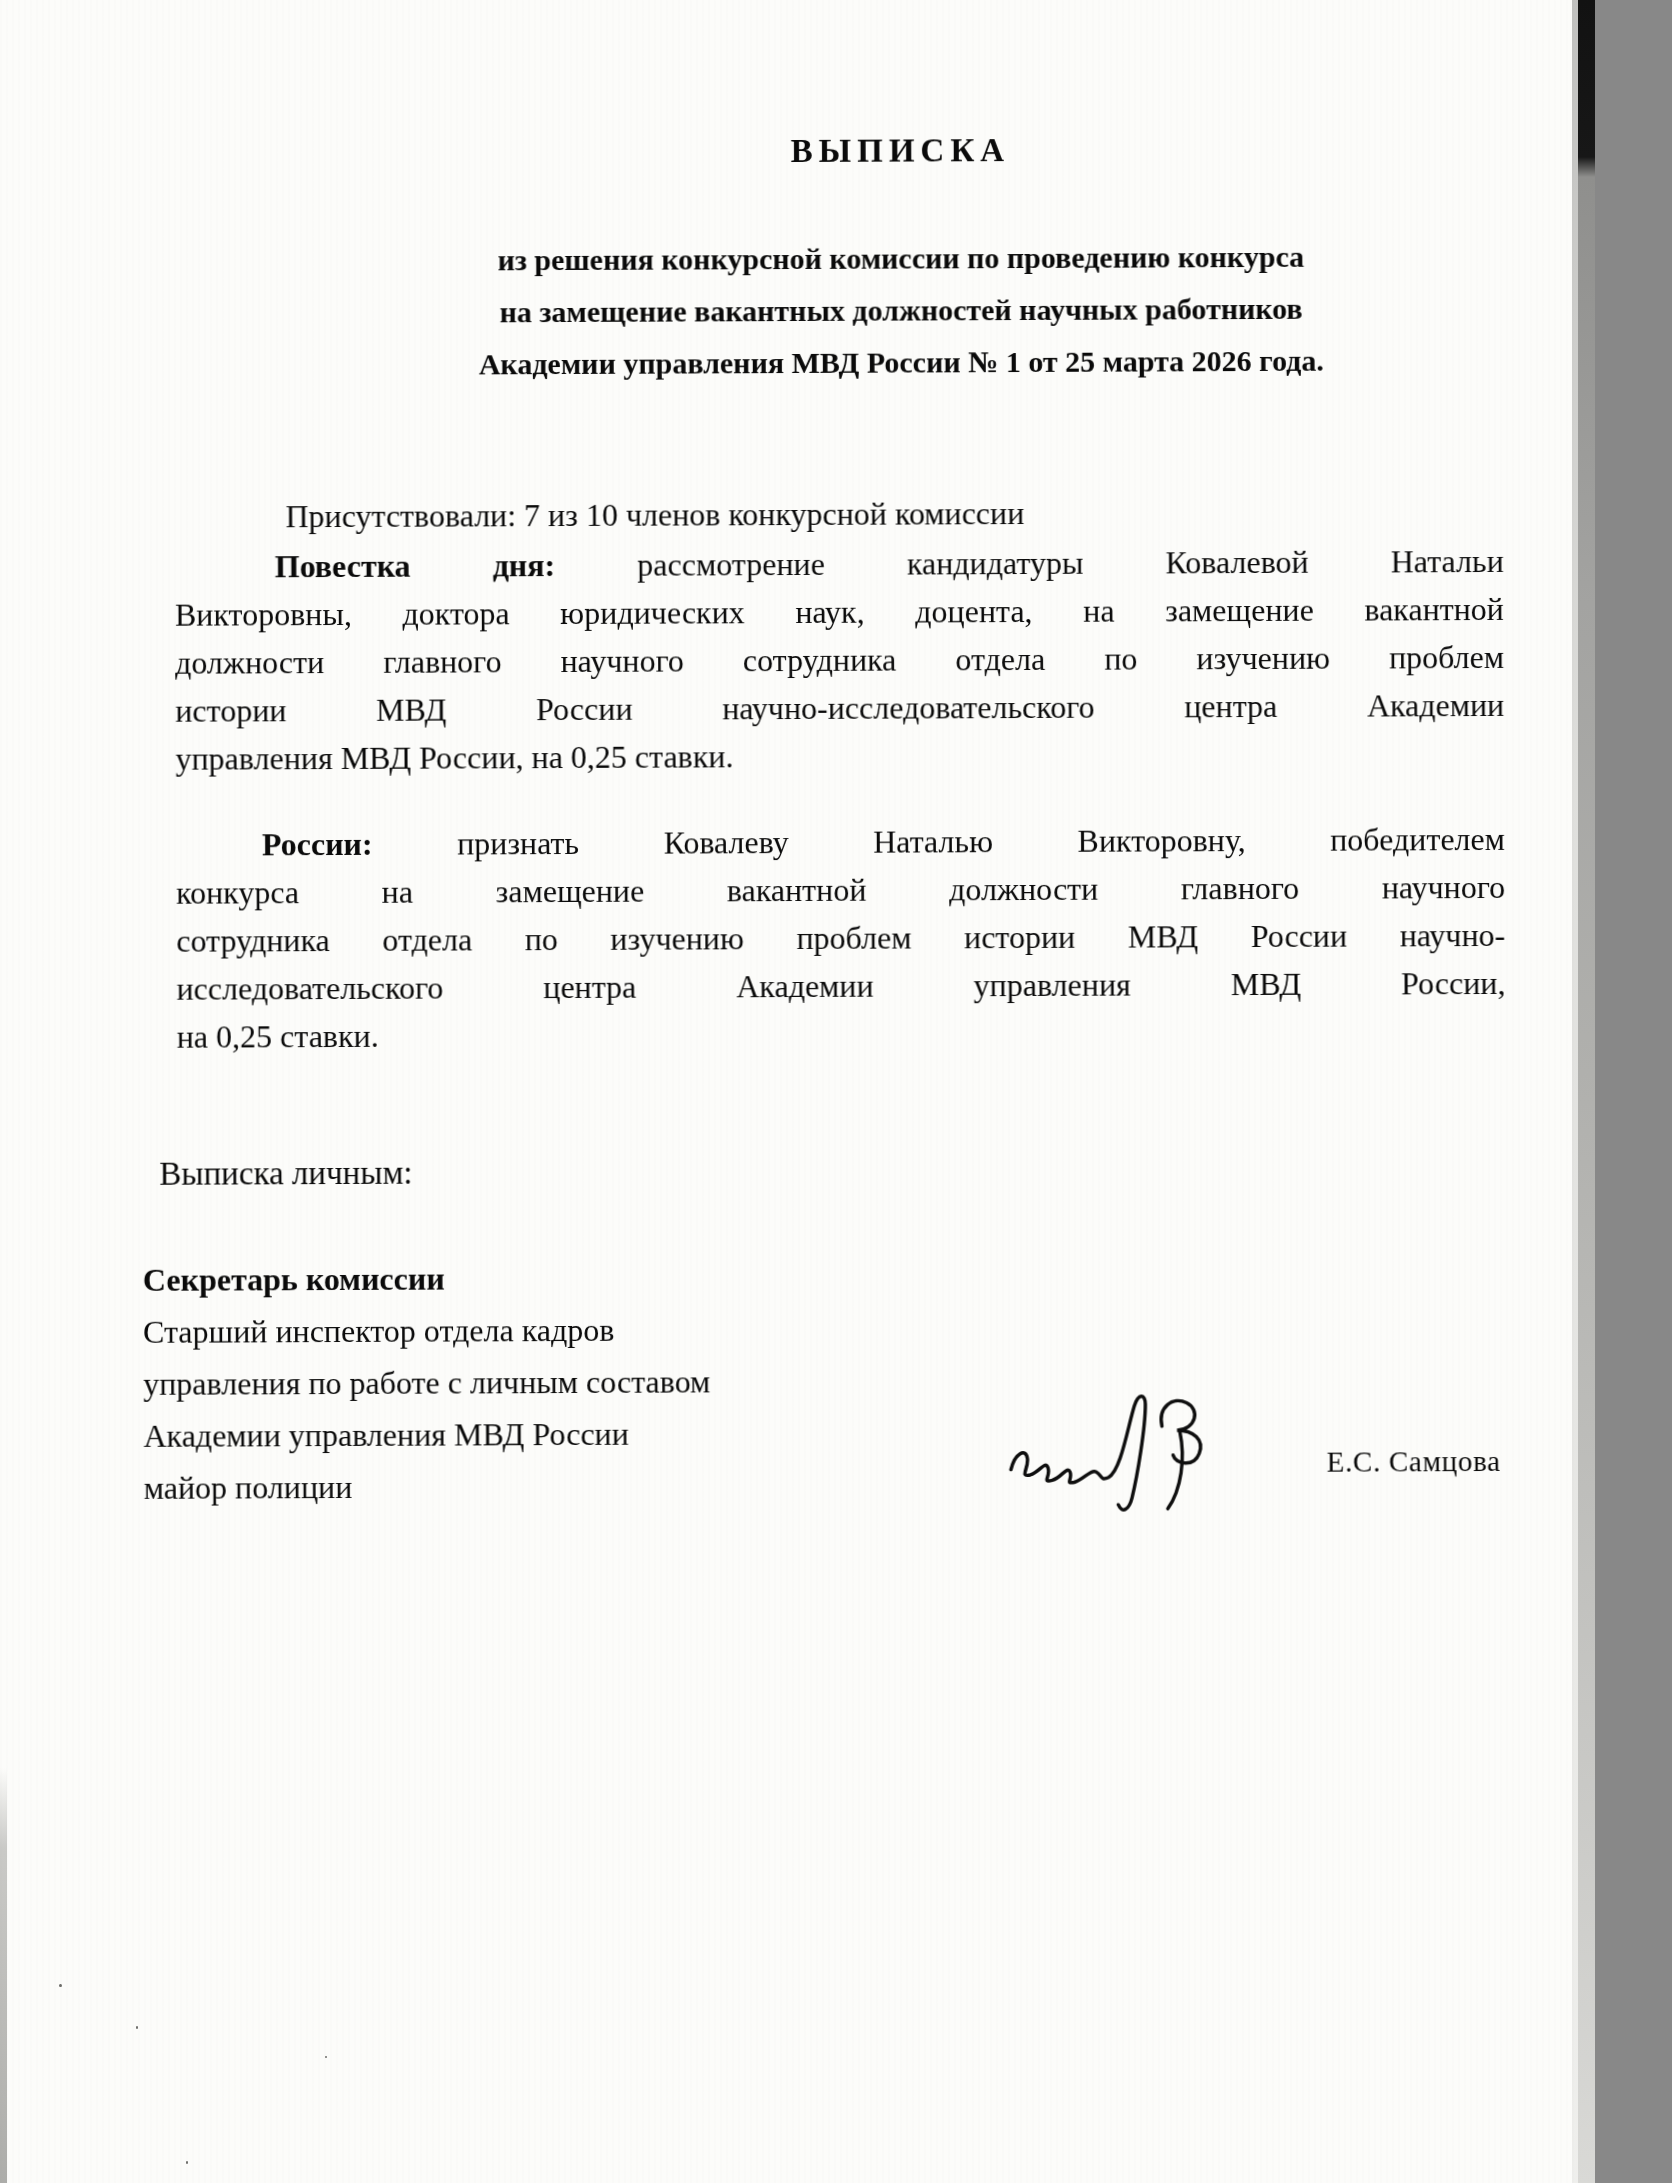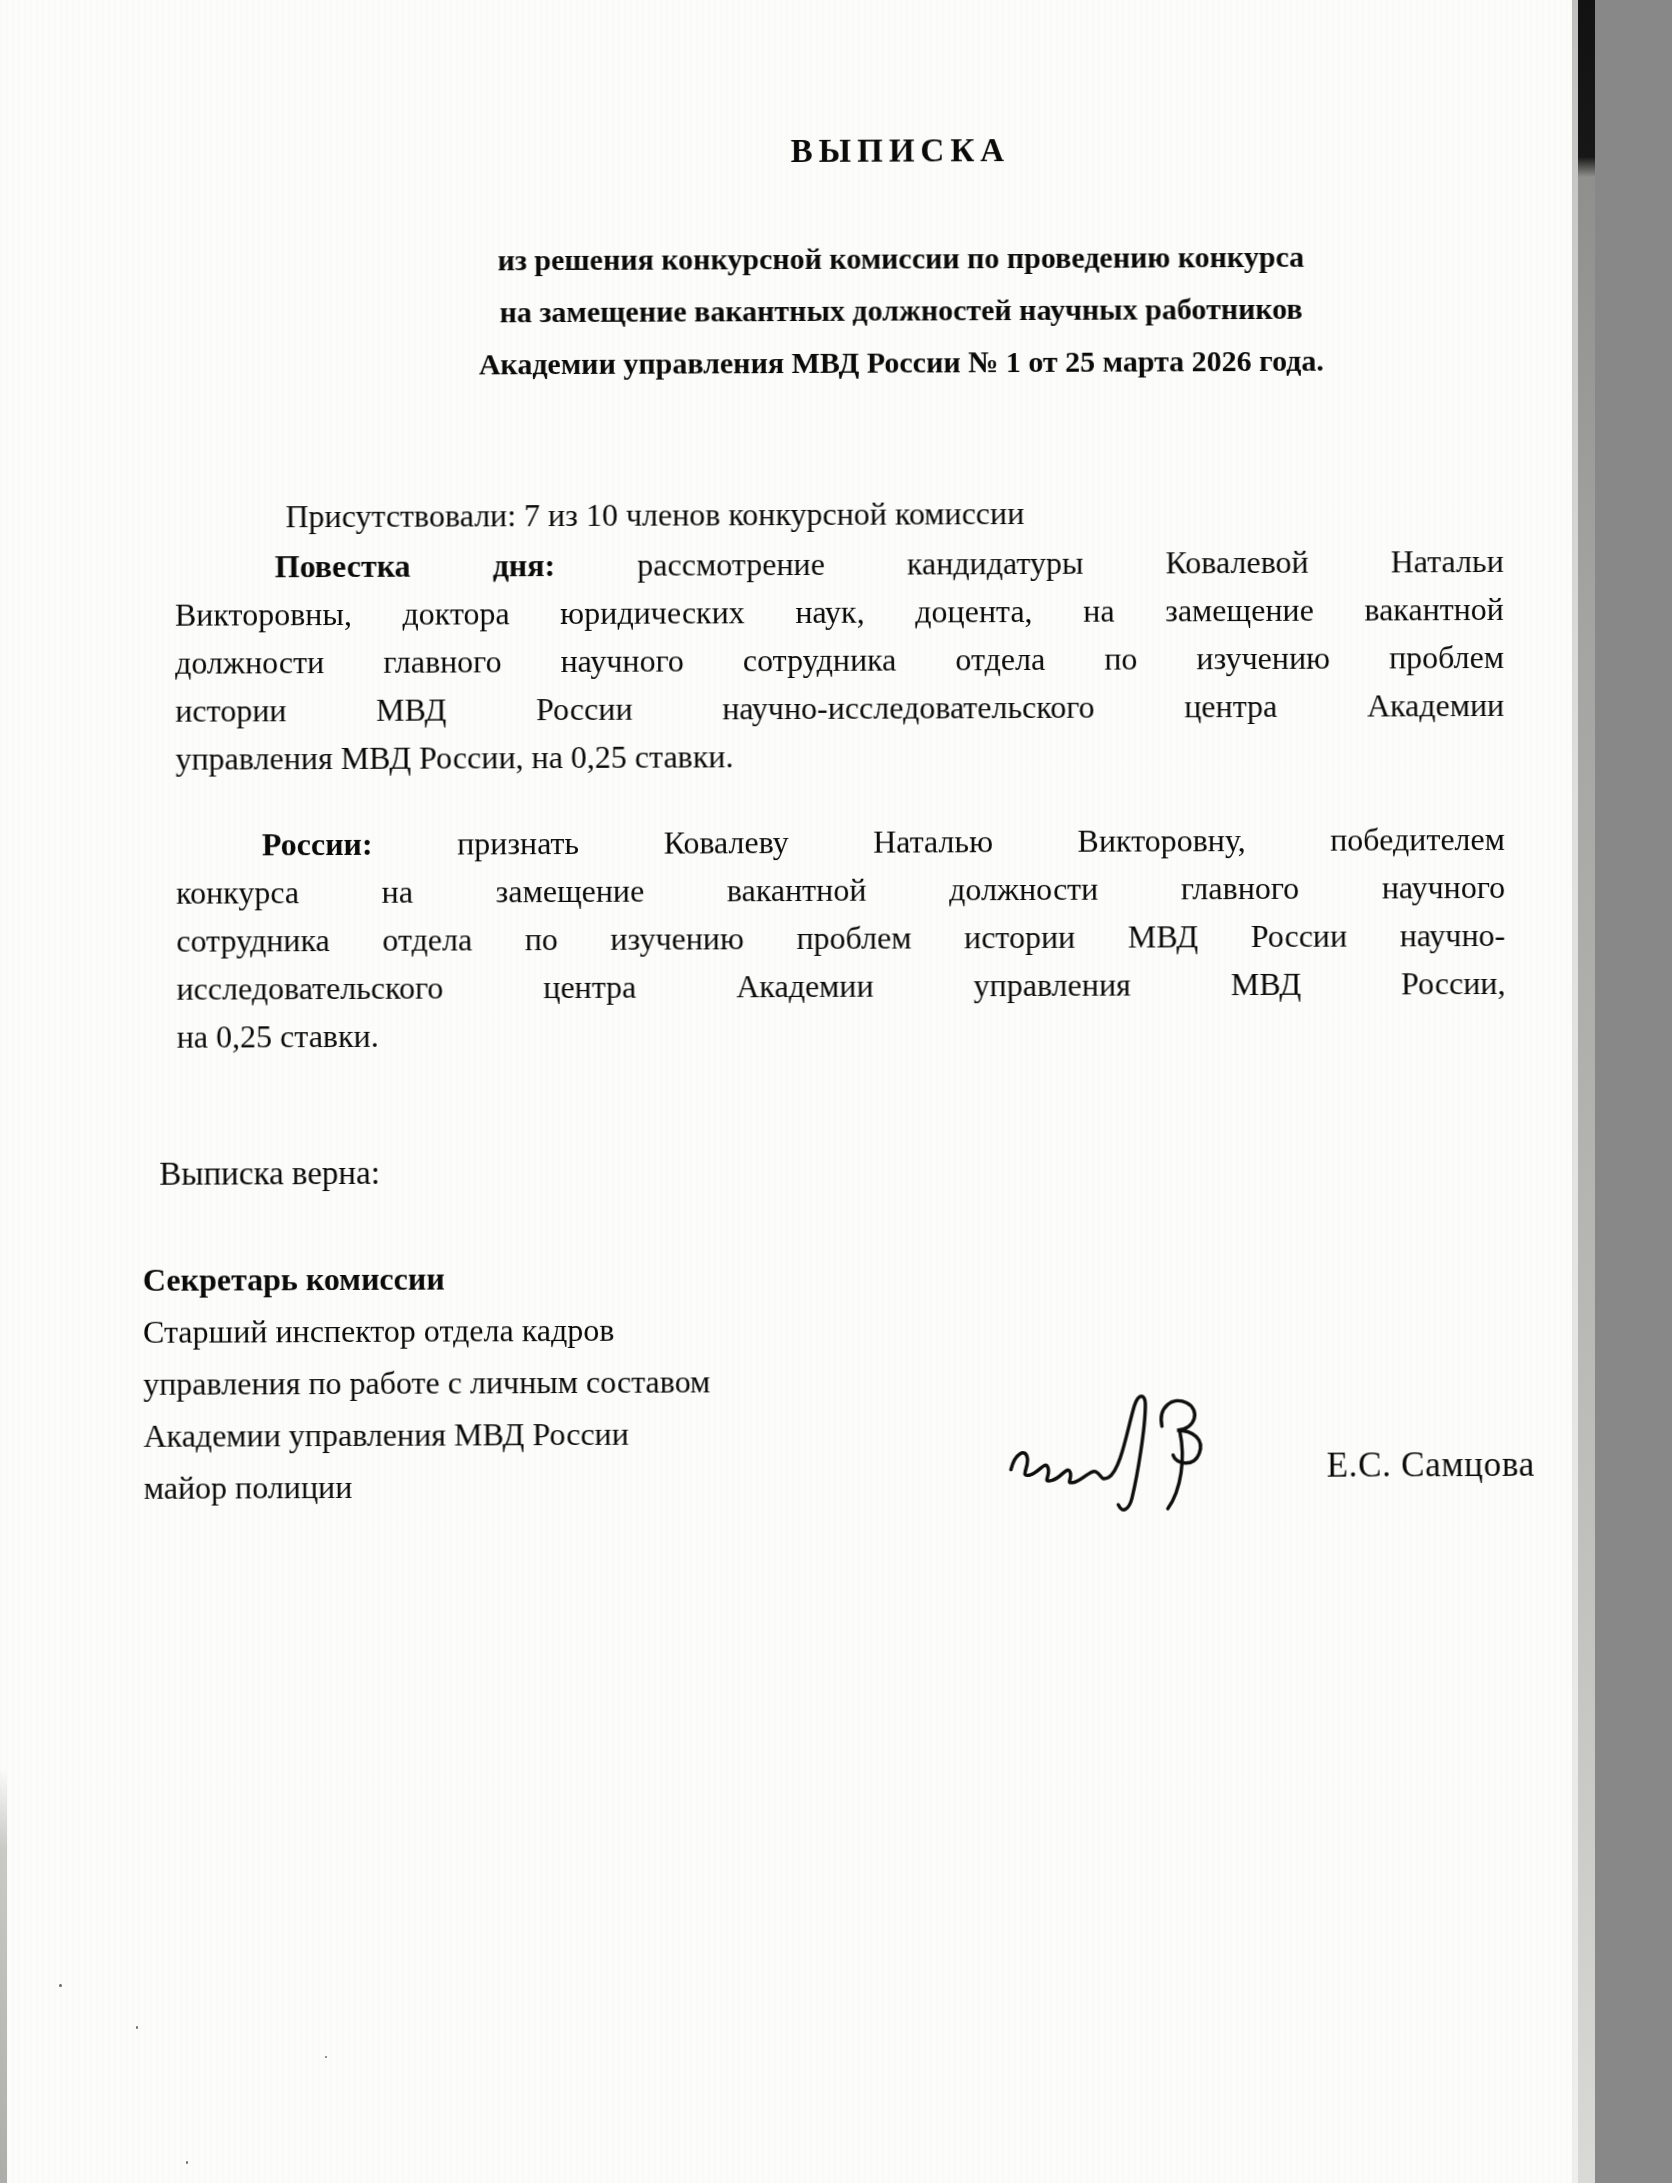--- a/index.html
+++ b/index.html
@@ -62,21 +62,21 @@
   .signatory {
     position: absolute;
     top: 1251px; left: 142px;
     font-size: 32px;
     line-height: 52px;
   }
   .signatory .role-title { font-weight: bold; }
   .sign-name {
     position: absolute;
     top: 1448px; left: 1325px;
-    font-size: 35px;
+    font-size: 29px;
     letter-spacing: 0.7px;
   }
   .signature-svg {
     position: absolute;
     top: 1388px; left: 998px;
     width: 248px; height: 134px;
   }
   .pen-mark {
     position: absolute;
     top: 79px; left: 1606px;
@@ -152,21 +152,21 @@
       <div class="line first-resolved">
         <span class="lead">России:</span>
         <span>признать Ковалеву Наталью Викторовну, победителем</span>
       </div>
       <div class="line">конкурса на замещение вакантной должности главного научного</div>
       <div class="line">сотрудника отдела по изучению проблем истории МВД России научно-</div>
       <div class="line">исследовательского центра Академии управления МВД России,</div>
       <div class="line last">на 0,25 ставки.</div>
     </div>
 
-    <div class="certification">Выписка верна:</div>
+    <div class="certification">Выписка личным:</div>
 
     <div class="signatory">
       <div class="role-title">Секретарь комиссии</div>
       <div>Старший инспектор отдела кадров</div>
       <div>управления по работе с личным составом</div>
       <div>Академии управления МВД России</div>
       <div>майор полиции</div>
     </div>
 
     <svg class="signature-svg" viewBox="0 0 360 195" xmlns="http://www.w3.org/2000/svg">

